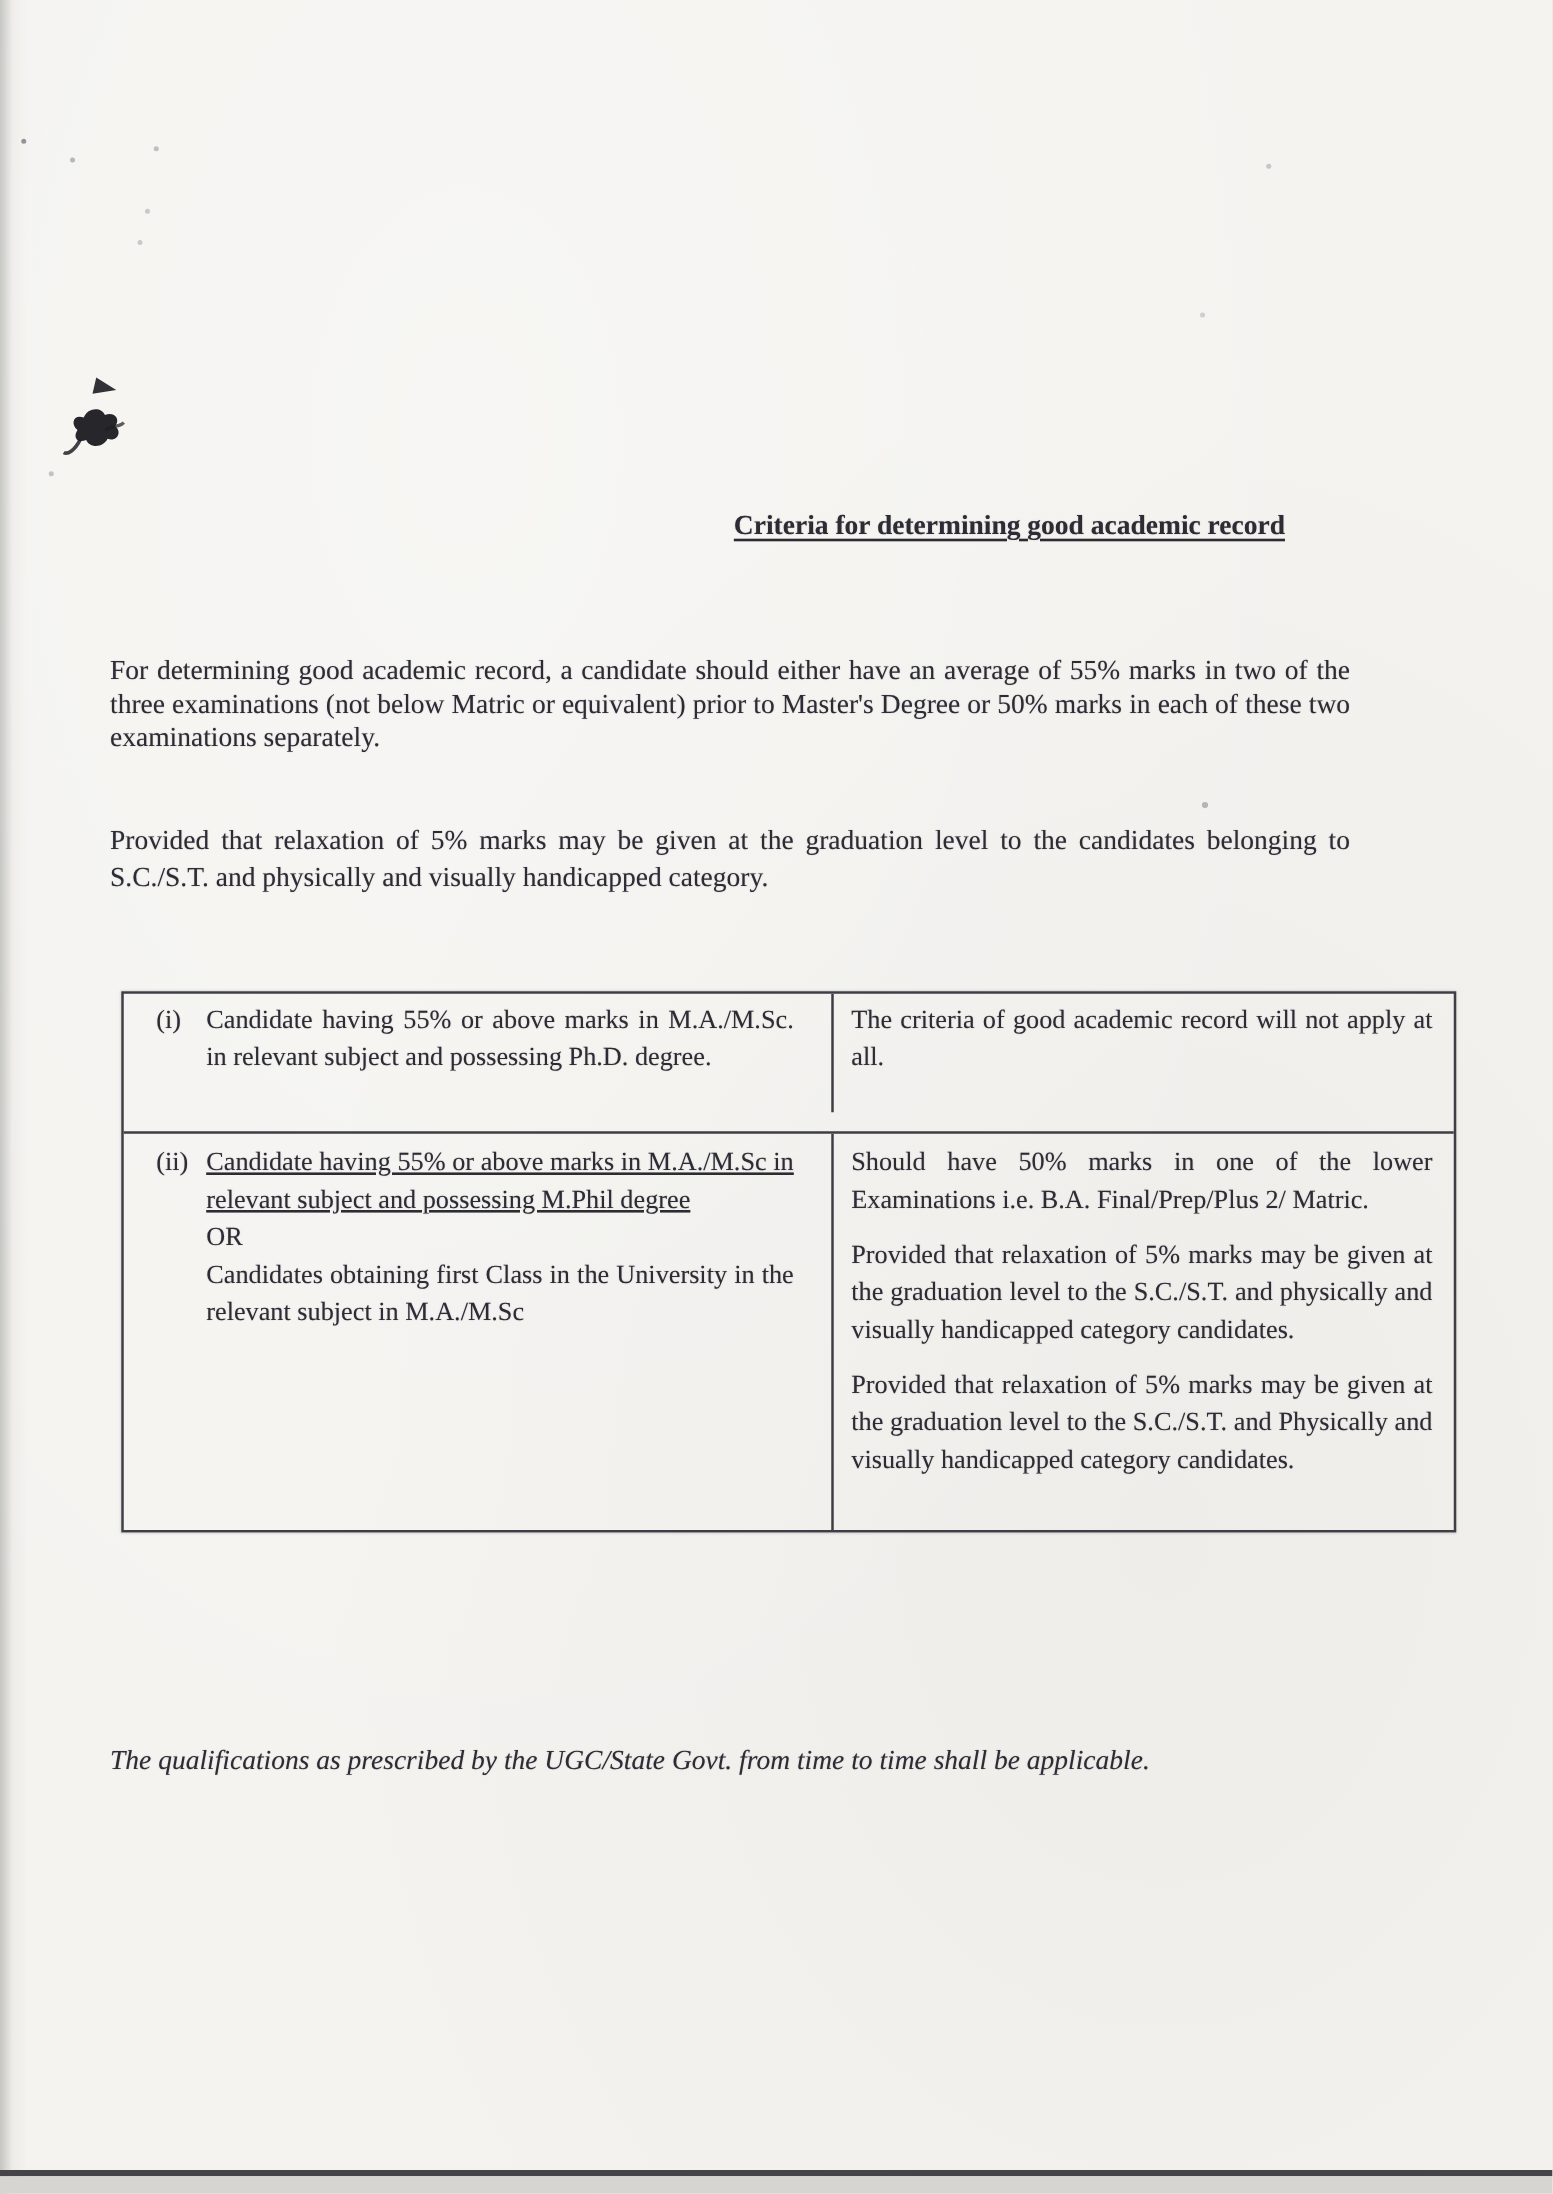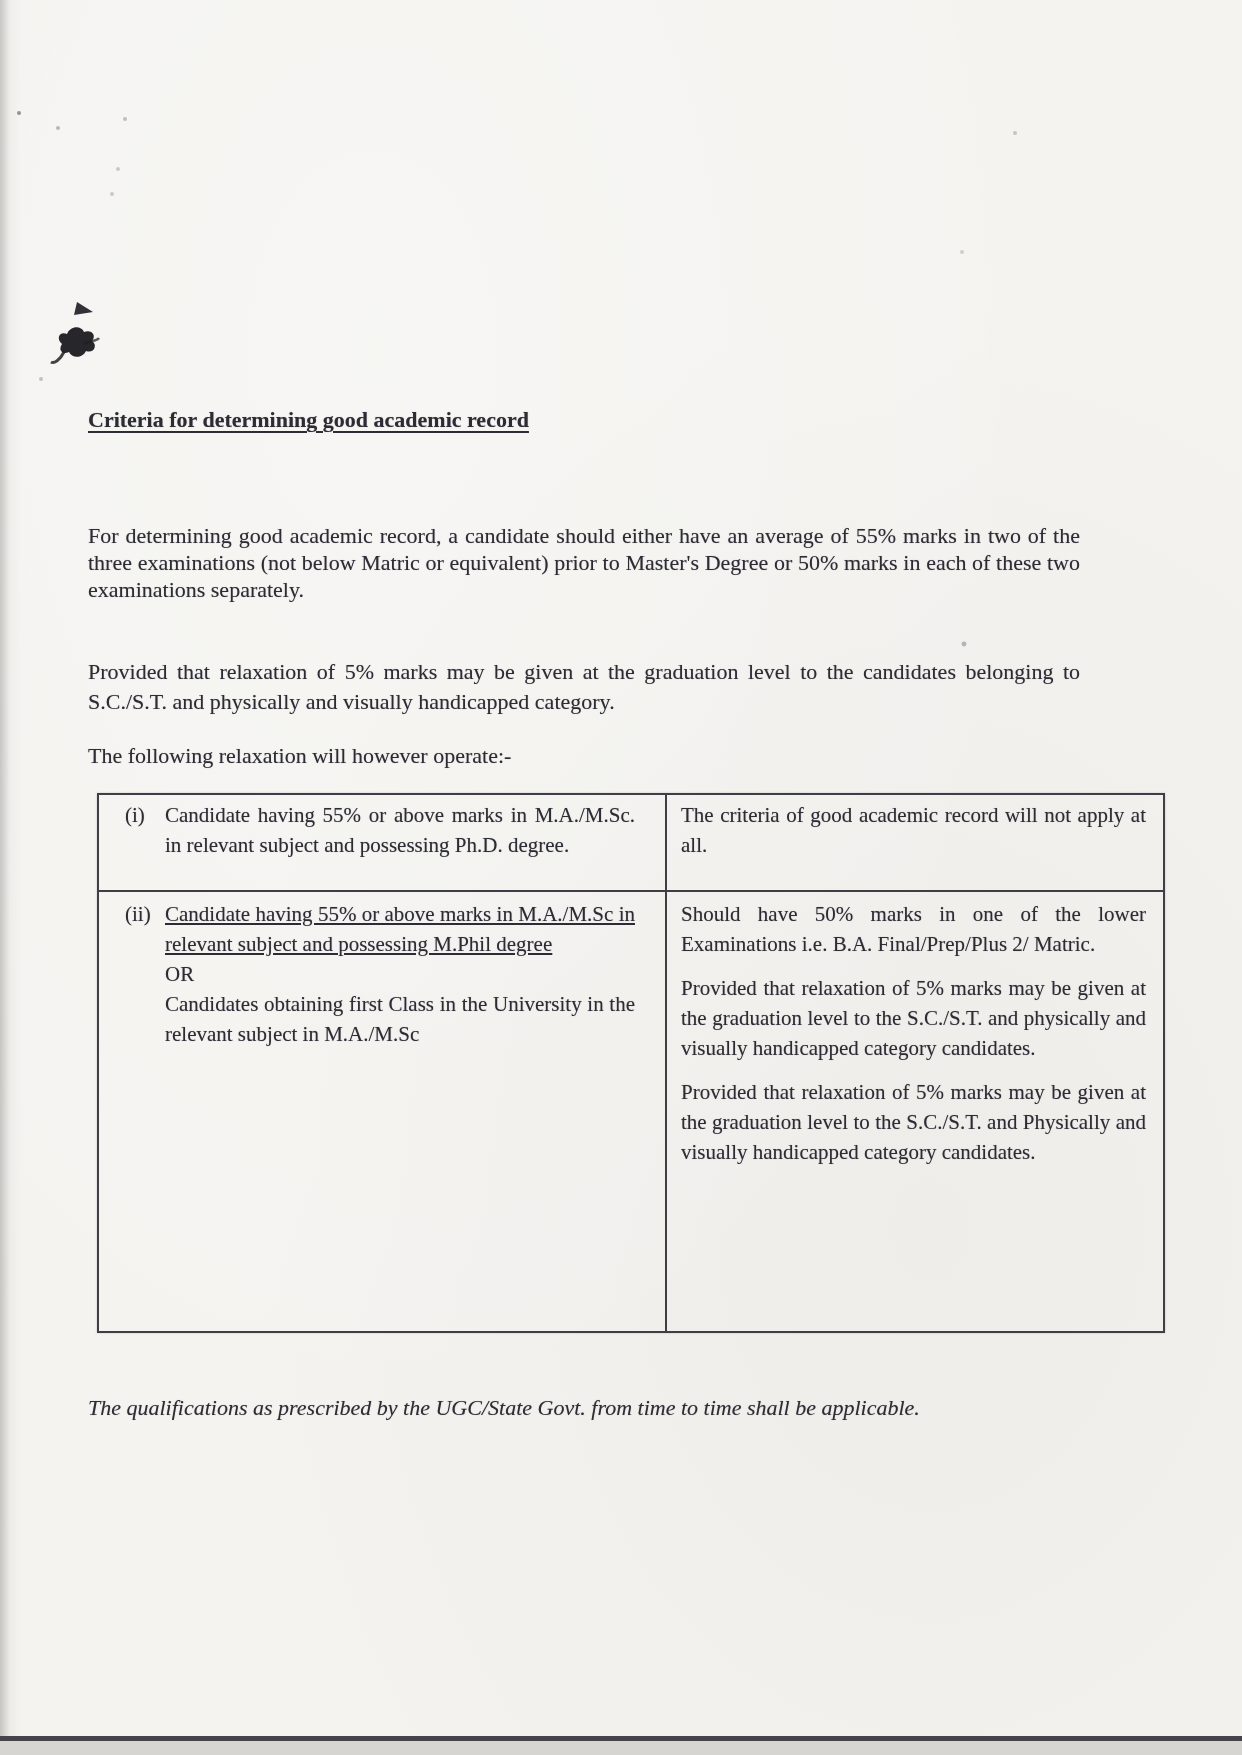--- a/index.html
+++ b/index.html
@@ -20,42 +20,42 @@
     color: #2d2c35;
   }
   .txt {
     position: absolute;
     font-size: 22px;
     line-height: 28px;
     text-shadow: 0 0 1px rgba(45,44,55,0.35);
   }
   .doc-title {
     top: 406px; left: 88px; width: 940px;
-    text-align: left;
+    text-align: right;
     font-size: 22px;
     font-weight: 700;
     text-decoration: underline;
     text-underline-offset: 4px;
     text-decoration-thickness: 2px;
   }
   .para { text-align: justify; }
   .p-intro { top: 522px; left: 88px; width: 992px; line-height: 27px; }
   .p-relax { top: 657px; left: 88px; width: 992px; line-height: 30px; }
   .p-operate { top: 742px; left: 88px; width: 992px; }
 
   .criteria-table {
     position: absolute;
     top: 793px; left: 97px;
     width: 1068px;
     border: 2px solid #3f3e46;
     box-shadow: 0 0 2px rgba(60,60,70,0.25);
   }
   .trow { display: flex; overflow: hidden; }
   .trow-1 { height: 95px; }
-  .trow-2 { height: 441px; border-top: 2px solid #3f3e46; }
+  .trow-2 { height: 319px; border-top: 2px solid #3f3e46; margin-top: 15px; }
   .cell { font-size: 21px; line-height: 30px; text-shadow: 0 0 1px rgba(45,44,55,0.35); }
   .cell-left {
     width: 568px;
     border-right: 2px solid #3f3e46;
     padding: 5px 30px 0 26px;
     display: flex;
     align-items: flex-start;
   }
   .row-index { width: 40px; flex: none; }
   .cond-text { flex: 1; text-align: justify; }
@@ -112,21 +112,20 @@
   </div>
 
   <div class="specks"></div>
 
   <div class="txt doc-title">Criteria for determining good academic record</div>
 
   <div class="txt para p-intro">For determining good academic record, a candidate should either have an average of 55% marks in two of the three examinations (not below Matric or equivalent) prior to Master's Degree or 50% marks in each of these two examinations separately.</div>
 
   <div class="txt para p-relax">Provided that relaxation of 5% marks may be given at the graduation level to the candidates belonging to S.C./S.T. and physically and visually handicapped category.</div>
 
-  <div class="txt p-operate">The following relaxation will however operate:-</div>
 
   <div class="criteria-table">
 
     <div class="trow trow-1">
       <div class="cell cell-left">
         <span class="row-index">(i)</span>
         <span class="cond-text">Candidate having 55% or above marks in M.A./M.Sc. in relevant subject and possessing Ph.D. degree.</span>
       </div>
       <div class="cell cell-right">
         <p>The criteria of good academic record will not apply at all.</p>

